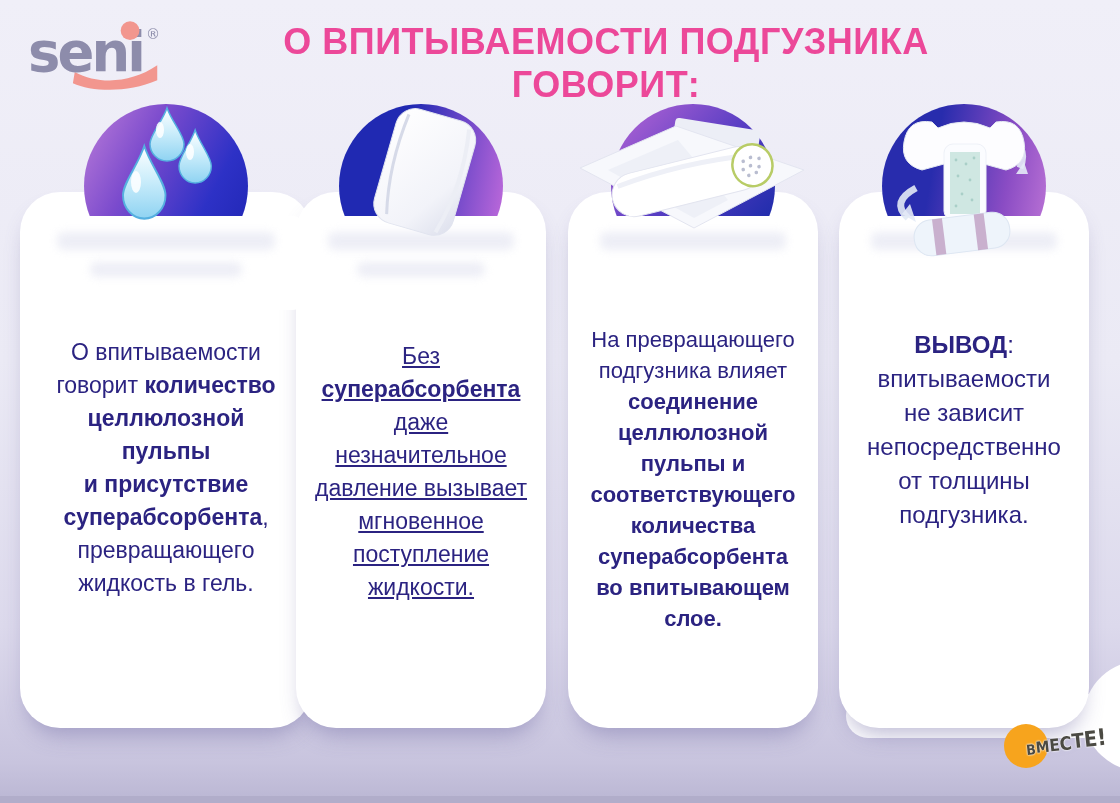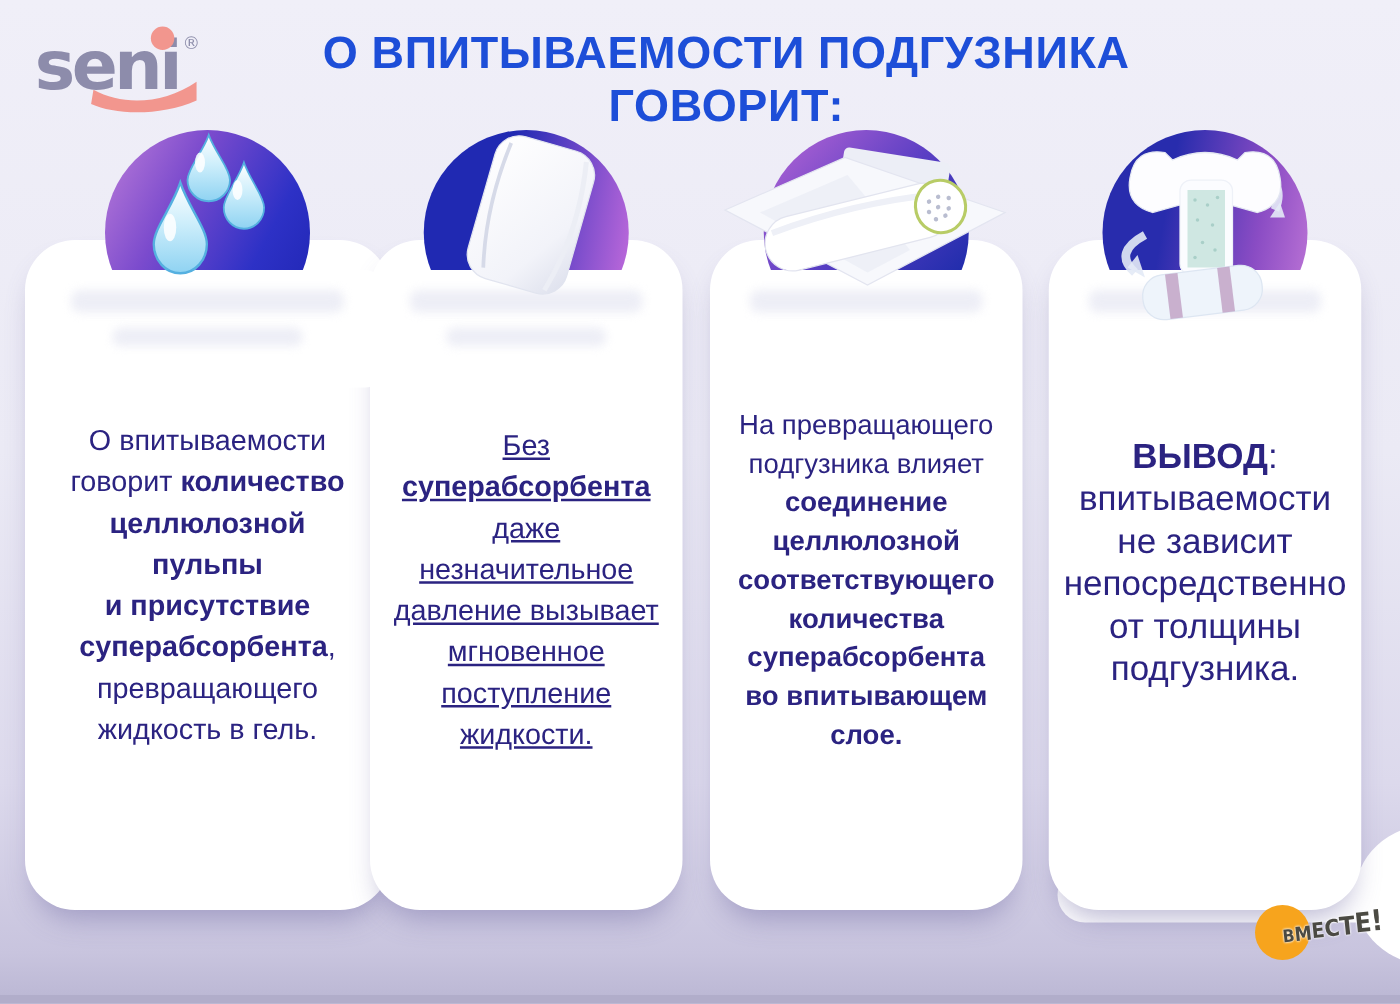--- a/index.html
+++ b/index.html
@@ -6,22 +6,22 @@
   body{
     width:1120px;height:803px;position:relative;overflow:hidden;
     font-family:"Liberation Sans", sans-serif;
     background:linear-gradient(180deg,#f0eff8 0%,#ebeaf5 45%,#dcd9ec 78%,#c8c4de 95%,#bab6d3 100%);
   }
   .bottom-strip{position:absolute;left:0;right:0;bottom:0;height:7px;background:#b1adca;}
 
   
   .logo{position:absolute;left:26px;top:16px;width:150px;height:78px;}
   .title{
-    position:absolute;left:201px;top:20px;width:760px;text-align:center;
-    color:#1d4ed8;font-weight:800;font-size:36px;line-height:43px;letter-spacing:.5px;
+    position:absolute;left:226px;top:20px;width:760px;text-align:center;
+    color:#ec4899;font-weight:800;font-size:36px;line-height:43px;letter-spacing:.5px;
   }
 
   
   .deco-blob-a{position:absolute;left:846px;top:694px;width:290px;height:44px;background:#fff;border-radius:26px;}
   .deco-blob-b{position:absolute;left:1084px;top:660px;width:120px;height:112px;background:#fff;border-radius:50%;}
 
   
   .card{
     position:absolute;top:192px;height:536px;background:#ffffff;border-radius:40px;
     box-shadow:0 14px 22px -8px rgba(105,97,158,.45);
@@ -46,21 +46,21 @@
 
   .icon-art{position:absolute;top:-88px;left:50%;transform:translateX(-50%);z-index:3;overflow:visible;}
 
   .card-text{
     position:absolute;left:12px;right:12px;text-align:center;
     color:#2b2381;font-size:23px;line-height:33px;z-index:4;
   }
   .card-1 .card-text{top:144px;}
   .card-2 .card-text{top:148px;text-decoration:underline;}
   .card-3 .card-text{top:132px;font-size:22px;line-height:31px;}
-  .card-4 .card-text{top:156px;font-size:28px;line-height:34px;}
+  .card-4 .card-text{top:136px;font-size:24px;line-height:34px;}
   .card-text b{font-weight:700;}
 
   
   .badge{position:absolute;left:1000px;top:718px;width:120px;height:70px;z-index:5;}
   .badge-circle{position:absolute;left:4px;top:6px;width:44px;height:44px;border-radius:50%;background:#f7a41d;}
   .badge-text{
     position:absolute;left:27px;top:14px;display:flex;align-items:flex-end;
     transform:rotate(-6deg) scaleX(.9);transform-origin:left bottom;
     color:#4b4a43;font-weight:800;font-family:"DejaVu Sans", sans-serif;
     text-shadow:0 0 2px #fff,0 0 2px #fff;white-space:nowrap;
@@ -174,20 +174,21 @@
     </g>
   </svg>
   <div class="ghost">
     <div class="smudge s1"></div>
   </div>
   <div class="card-text">
       <div><span>На превращающего</span></div>
       <div><span>подгузника влияет</span></div>
       <div><b>соединение</b></div>
       <div><b>целлюлозной</b></div>
+      <div><b>пульпы и</b></div>
       <div><b>соответствующего</b></div>
       <div><b>количества</b></div>
       <div><b>суперабсорбента</b></div>
       <div><b>во впитывающем</b></div>
       <div><b>слое.</b></div>
     </div>
 </div>
 
 <div class="card card-4">
   <div class="icon-wrap grad-4"></div>

